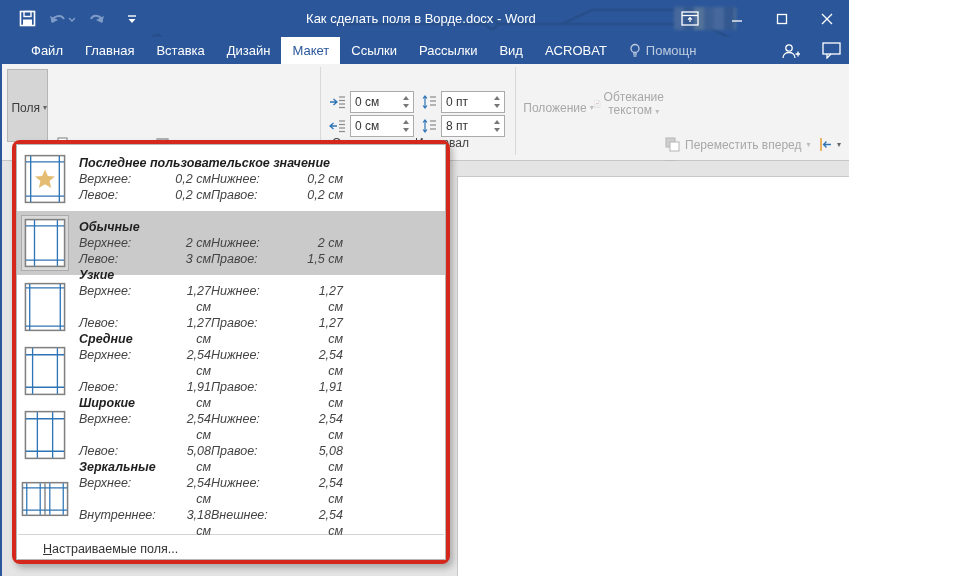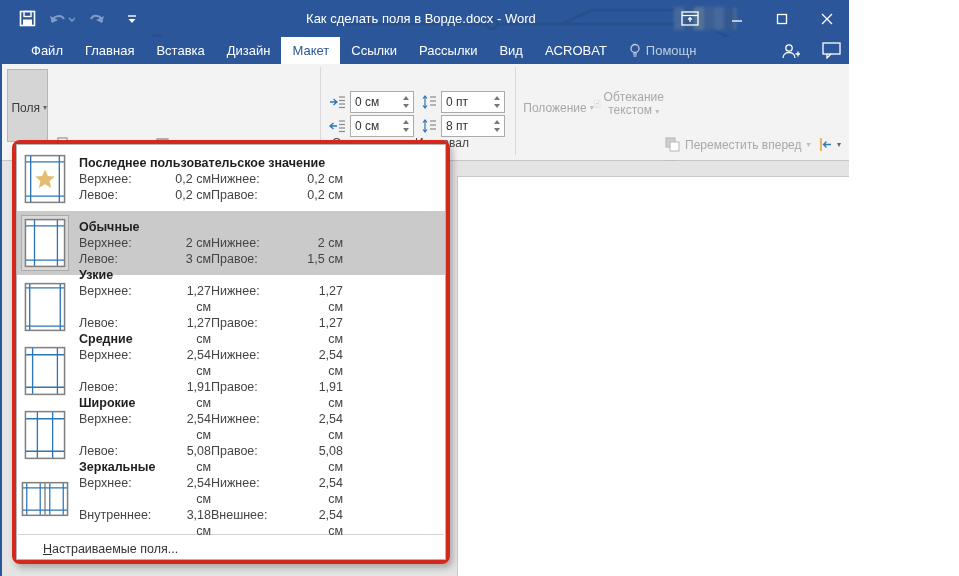--- a/index.html
+++ b/index.html
@@ -67,21 +67,21 @@
   .annotation { position:absolute; left:10px; top:140px; width:438px; height:424px;
     border:4px solid #d5281c; border-radius:8px; z-index:50;
     box-shadow:3px 4px 6px rgba(0,0,0,.25); background:#fff; }
   .menu { width:100%; height:100%; background:#fff; border:1px solid #b5b5b5; padding-top:2px;
     font-size:12.5px; color:#444; overflow:hidden; }
   .menu-item { display:flex; align-items:center; padding:5px 0 6px 2px; height:64px; cursor:default; }
   .menu-item.selected { background:#cacaca; }
   .mi-iconbox { width:52px; display:flex; align-items:center; justify-content:center; flex:none; }
   .menu-item.selected .mi-iconbox .icon-plate { background:#d9d9d9; outline:1px solid #ababab; }
   .icon-plate { padding:2px; display:flex; }
-  .mi-body { margin-left:8px; flex:1; }
+  .mi-body { margin-left:8px; flex:1;font-style:italic; }
   .mi-title { font-weight:bold; color:#1f1f1f; line-height:16px; }
   .mi-row { display:flex; line-height:16px; }
   .mi-l1 { width:92px; }
   .mi-v1 { width:40px; text-align:right; }
   .mi-l2 { width:92px; }
   .mi-v2 { width:40px; text-align:right; }
   .menu-sep { height:1px; background:#d4d4d4; margin:3px 1px 0 1px; }
   .menu-footer { padding:7px 0 7px 26px; color:#333; cursor:default; }
   .accel { text-decoration:underline; }
 </style>

